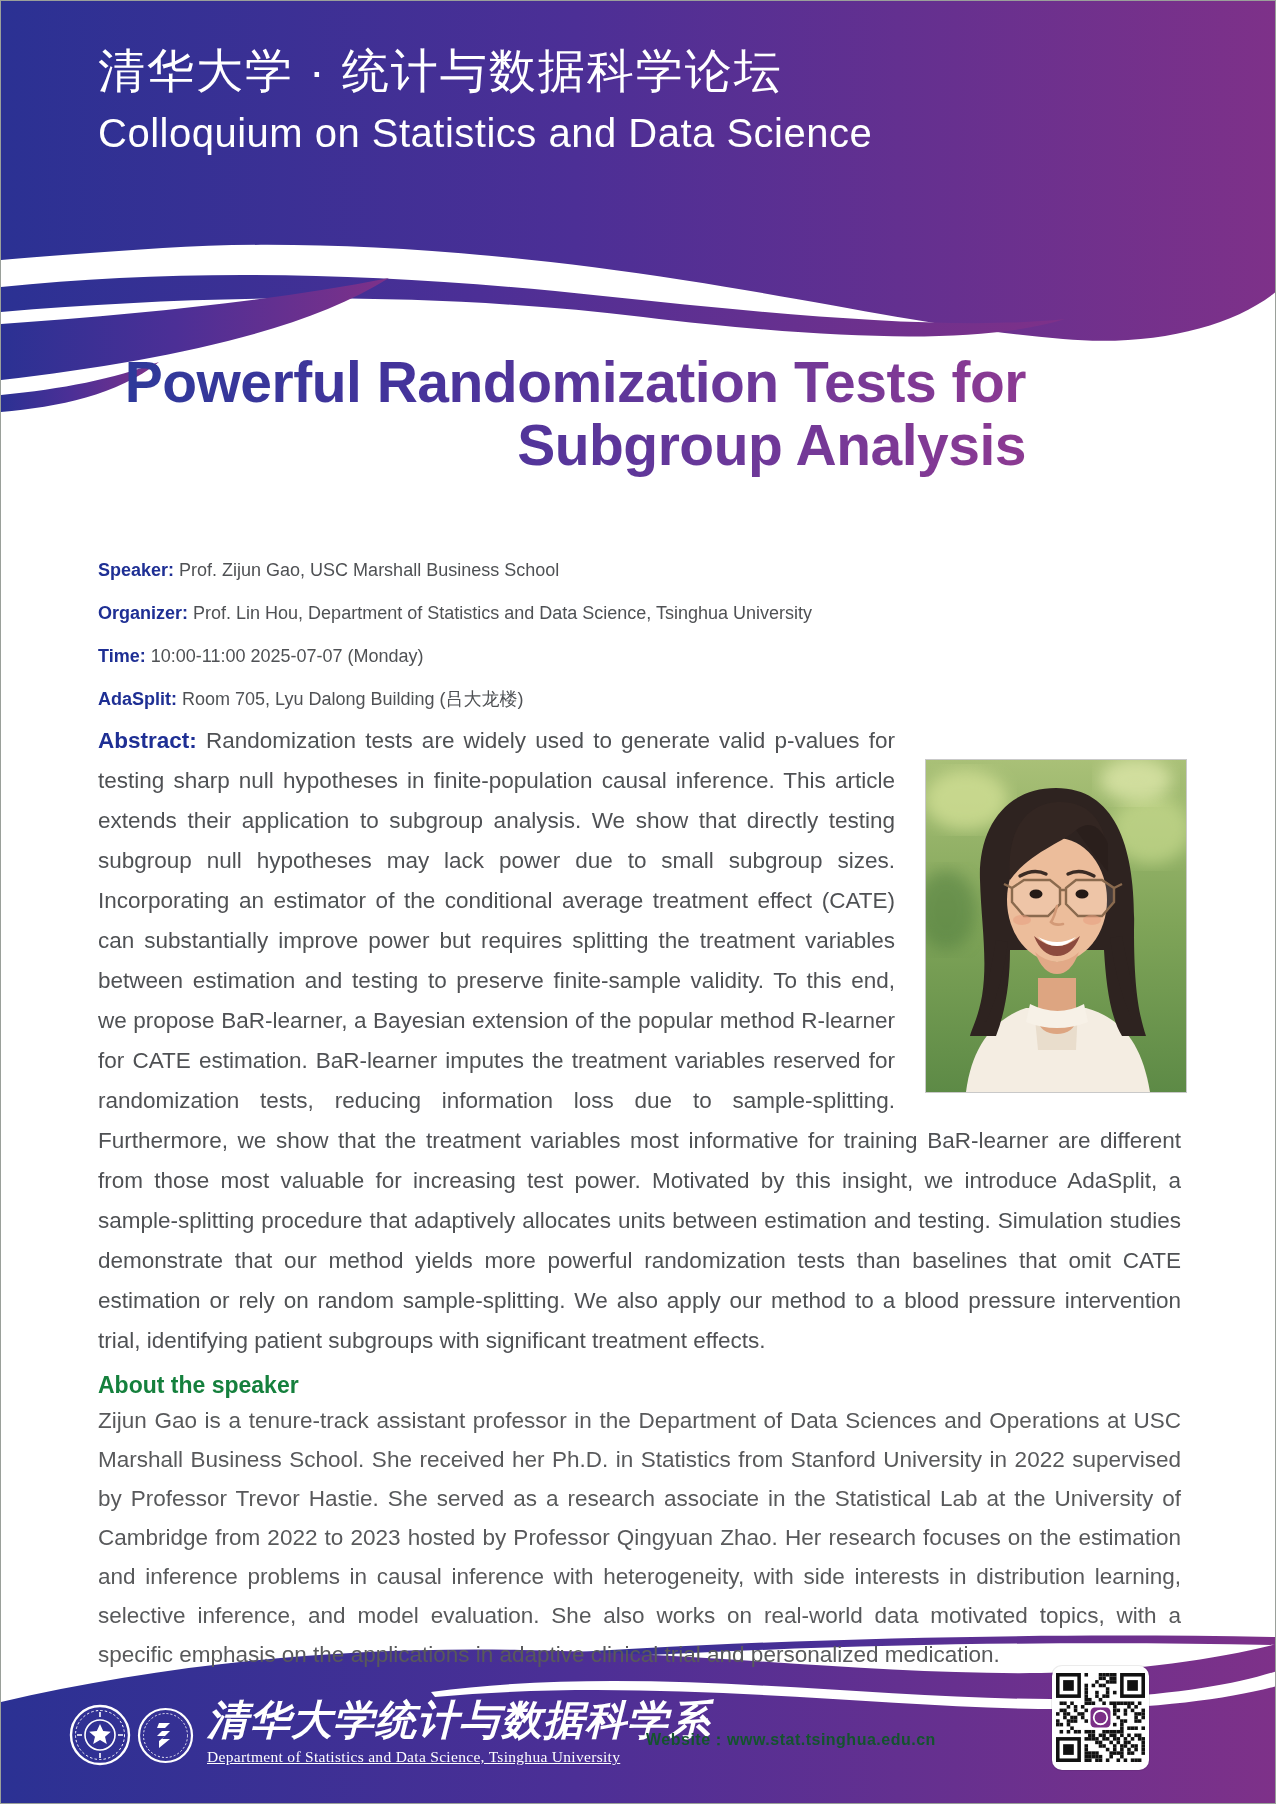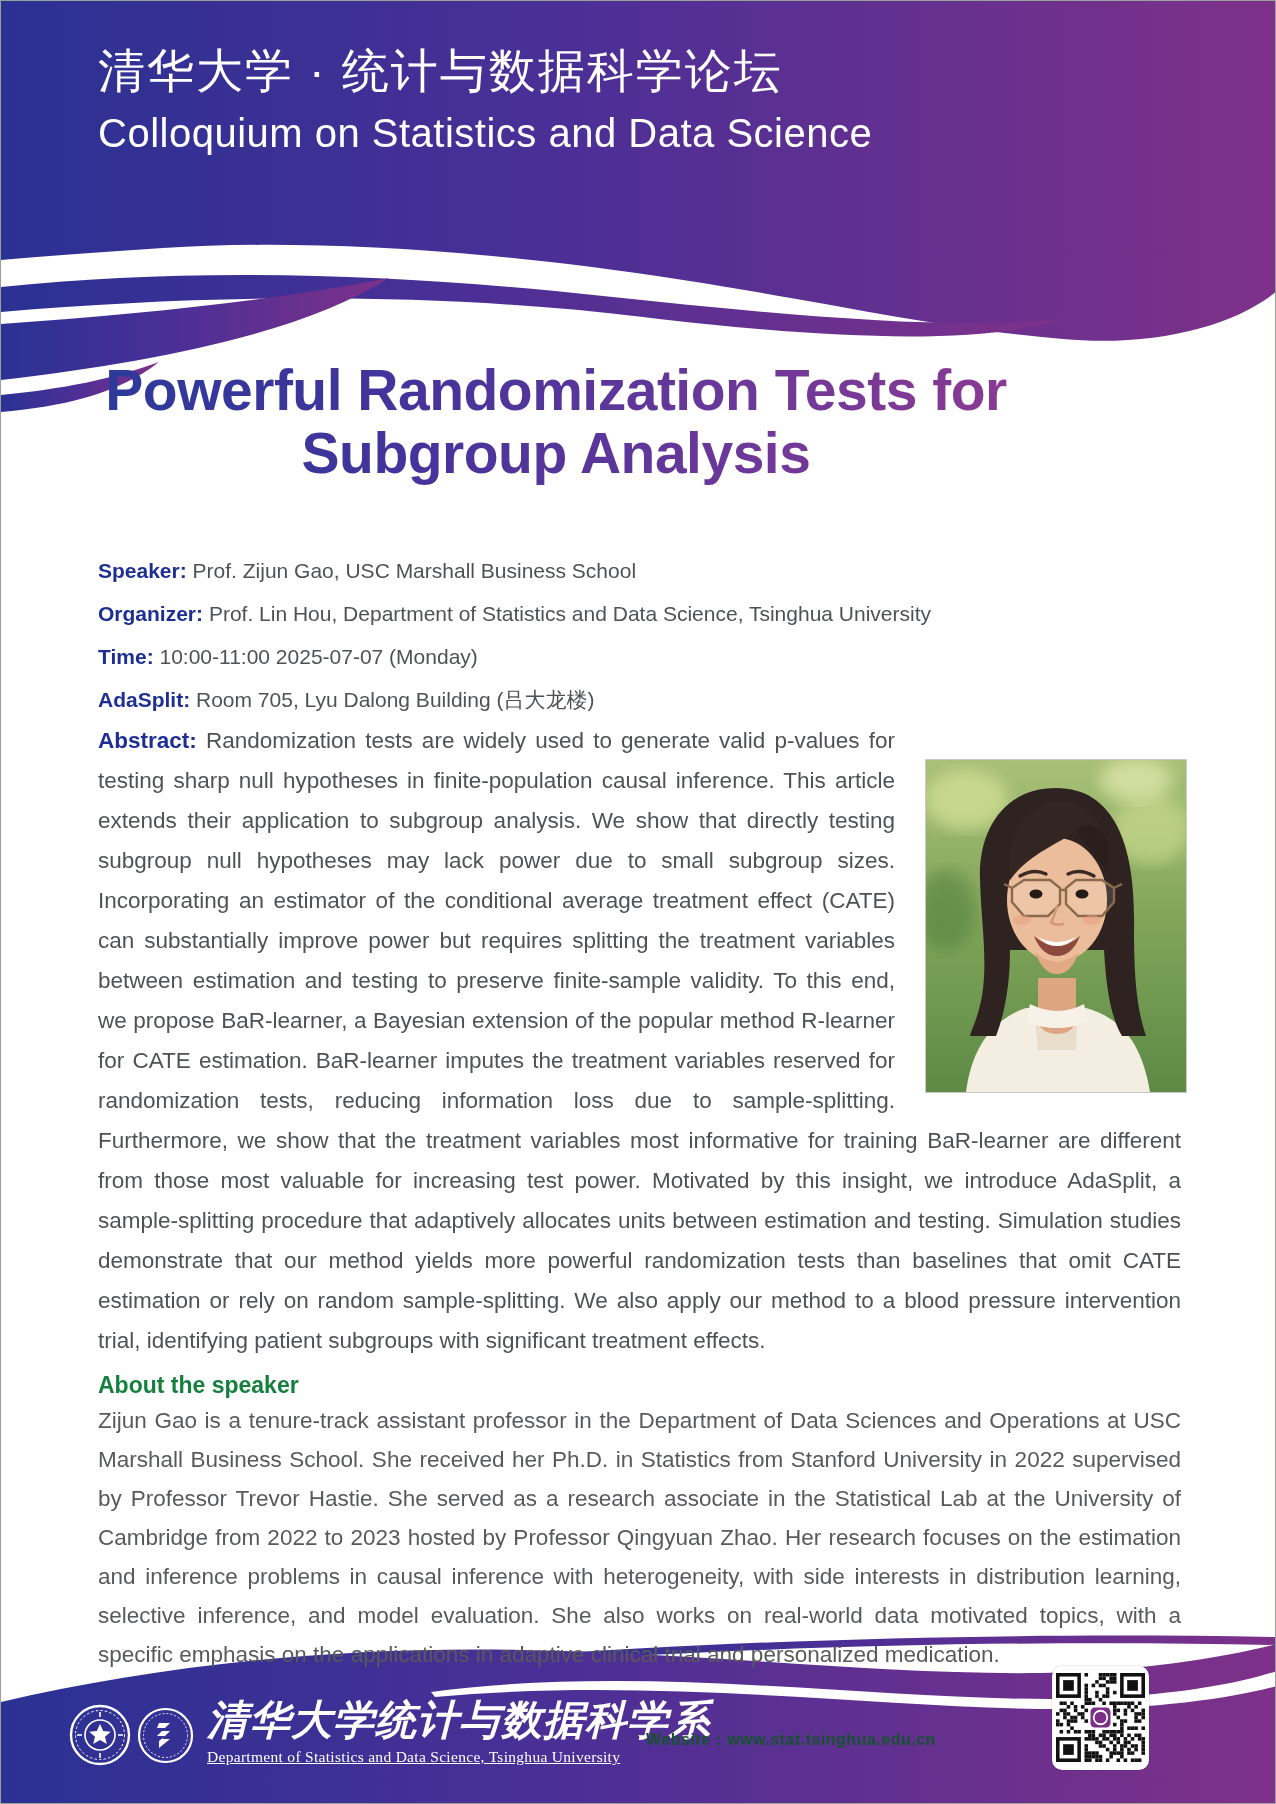--- a/index.html
+++ b/index.html
@@ -7,28 +7,28 @@
           border:1px solid #9aa09a;box-sizing:border-box;overflow:hidden;}
 
   
   .banner{position:absolute;top:0;left:0;width:1180px;height:430px;pointer-events:none;}
   .banner svg{position:absolute;top:0;left:0;}
   .banner-text{position:absolute;top:40px;left:97px;color:#ffffff;}
   .banner-text .cn{font-size:47px;font-weight:400;letter-spacing:2px;line-height:60px;}
   .banner-text .en{font-size:40px;font-weight:300;letter-spacing:0.5px;line-height:52px;margin-top:6px;}
 
   
-  .talk-title{position:absolute;top:358px;left:85px;width:940px;margin:0;text-align:center;
+  .talk-title{position:absolute;top:350px;left:85px;width:940px;margin:0;text-align:right;
       font-size:57px;font-weight:900;line-height:63px;letter-spacing:-0.5px;color:#45328f;
       background:linear-gradient(90deg,#2b3a9a 0%,#45339b 35%,#6c3899 70%,#8c3a92 100%);
       -webkit-background-clip:text;background-clip:text;-webkit-text-fill-color:transparent;z-index:3;}
 
   
   .content{position:absolute;top:548px;left:97px;right:94px;z-index:2;color:#58595b;}
-  .detail-row{font-size:21px;line-height:43px;}
+  .detail-row{font-size:18px;line-height:43px;}
   .lbl{color:#1e2f94;font-weight:700;}
   .val{color:#4f5154;}
   .abstract{font-size:22.5px;line-height:40px;text-align:justify;}
   .photo-float{float:right;width:262px;height:334px;margin:38px -6px 12px 30px;
        shape-outside:inset(38px 0px 0px 0px);border:1px solid #c9c9c9;box-sizing:border-box;overflow:hidden;}
   .about{margin:8px 0 0 0;font-size:23px;line-height:32px;color:#15803d;font-weight:700;}
   .bio{margin:0;font-size:22.5px;line-height:39px;text-align:justify;}
 
   
   .footer{position:absolute;bottom:0;left:0;width:1276px;height:175px;z-index:1;}

